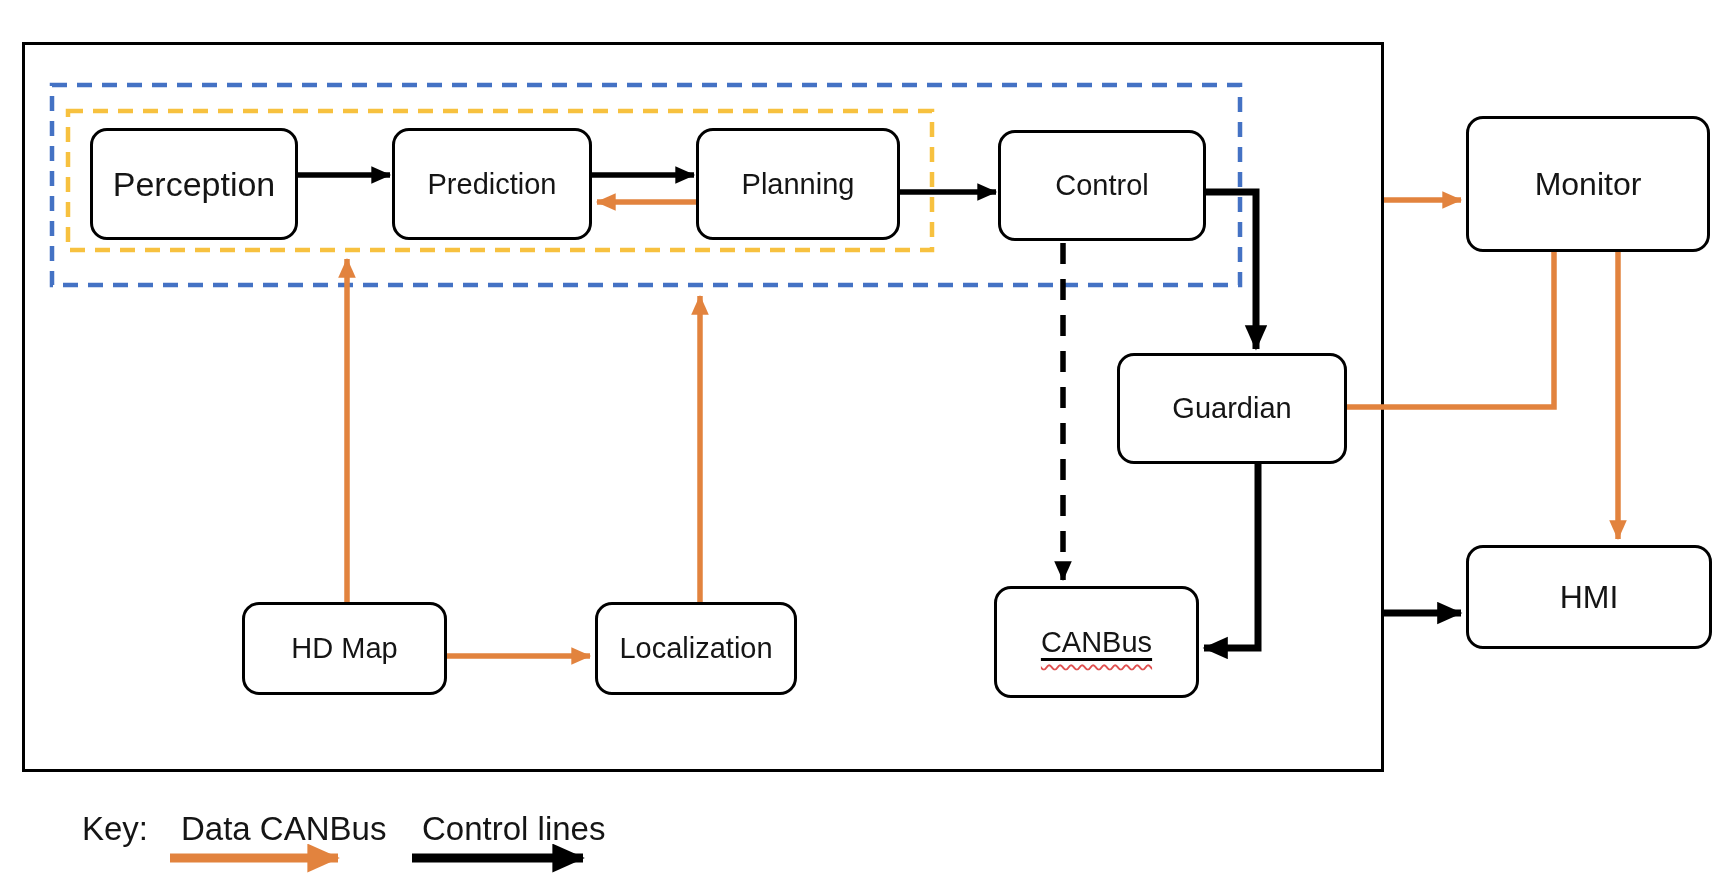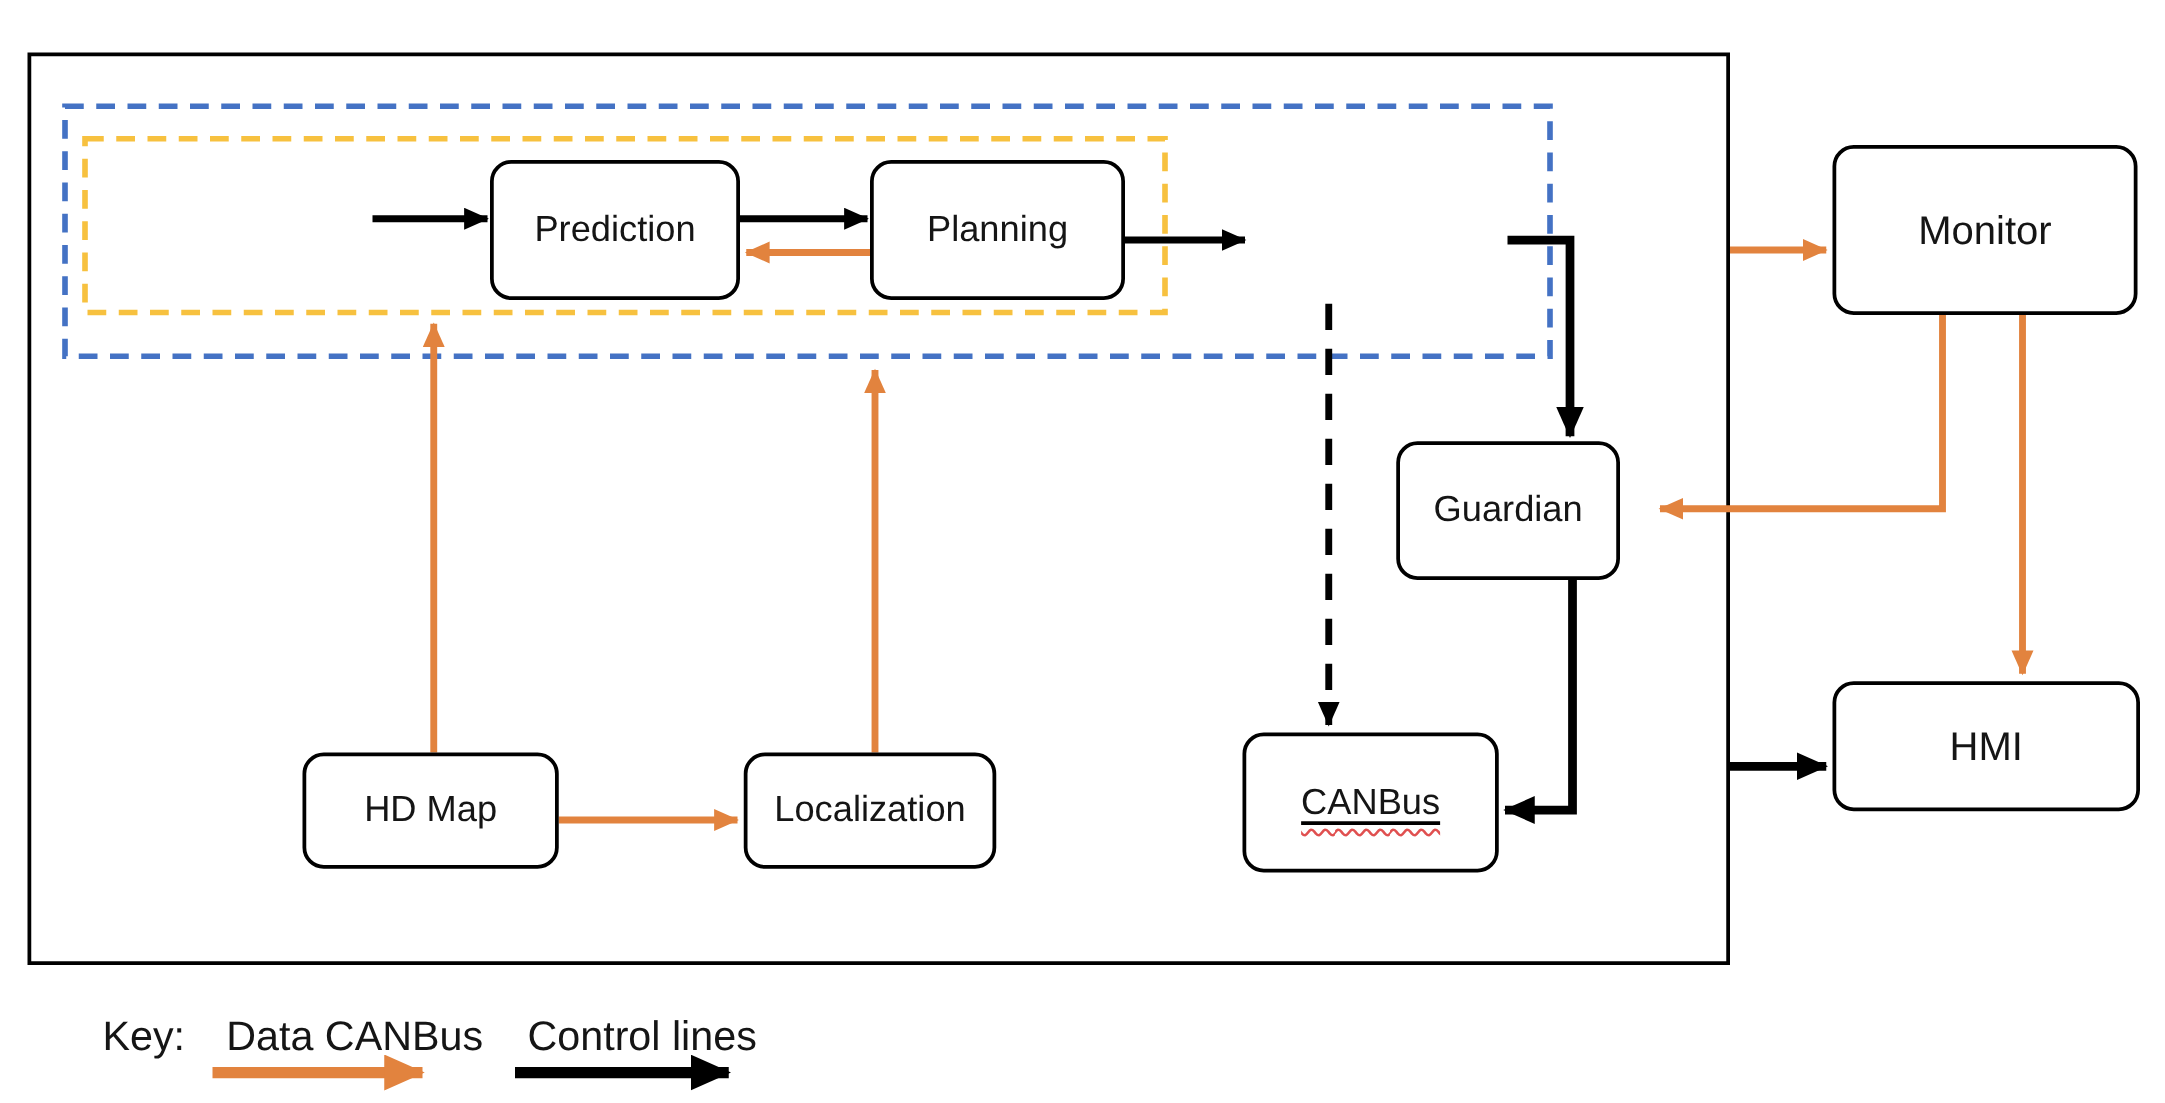--- a/index.html
+++ b/index.html
@@ -17,21 +17,21 @@
   .node span{white-space:nowrap;line-height:1;}
   .fs-lg{font-size:34px;}
   .fs-md{font-size:32px;}
   .fs-rg{font-size:29px;}
   
   #n-perception{left:90px;top:128px;width:208px;height:112px;}
   #n-prediction{left:392px;top:128px;width:200px;height:112px;}
   #n-planning{left:696px;top:128px;width:204px;height:112px;}
   #n-control{left:998px;top:130px;width:208px;height:111px;}
   #n-monitor{left:1466px;top:116px;width:244px;height:136px;}
-  #n-guardian{left:1117px;top:353px;width:179px;height:111px;}
+  #n-guardian{left:1117px;top:353px;width:230px;height:111px;}
   #n-hdmap{left:242px;top:602px;width:205px;height:93px;}
   #n-localization{left:595px;top:602px;width:202px;height:93px;}
   #n-canbus{left:994px;top:586px;width:205px;height:112px;}
   #n-hmi{left:1466px;top:545px;width:246px;height:104px;}
   
   .u-solid{text-decoration:underline;text-decoration-thickness:2.5px;text-underline-offset:6px;text-decoration-color:#000;}
   .u-wavy{text-decoration:underline;text-decoration-style:wavy;text-decoration-color:#e05050;text-decoration-thickness:1.5px;text-underline-offset:12px;}
   
   .key-text{position:absolute;top:810px;font-size:33px;white-space:nowrap;z-index:2;}
   #k-title{left:82px;}
@@ -71,25 +71,31 @@
     <line x1="447" y1="656" x2="590" y2="656" stroke="#E2833E" stroke-width="5.5" marker-end="url(#ah-o)"></line>
     <line x1="1384" y1="200" x2="1461" y2="200" stroke="#E2833E" stroke-width="5.5" marker-end="url(#ah-o)"></line>
     <path d="M1554,252 L1554,407 L1328,407" fill="none" stroke="#E2833E" stroke-width="5.5" marker-end="url(#ah-o)"></path>
     <line x1="1618" y1="252" x2="1618" y2="539" stroke="#E2833E" stroke-width="5.5" marker-end="url(#ah-o)"></line>
 
     <line x1="170" y1="858" x2="338" y2="858" stroke="#E2833E" stroke-width="9" marker-end="url(#ah-o)"></line>
     <line x1="412" y1="858" x2="583" y2="858" stroke="#000" stroke-width="9" marker-end="url(#ah-k)"></line>
   </svg>
 
   <div class="layer nodes">
+    <div class="node" id="n-perception">
+      <span class="fs-lg">Perception</span>
+    </div>
     <div class="node" id="n-planning">
       <span class="fs-rg">Planning</span>
     </div>
     <div class="node" id="n-prediction">
       <span class="fs-rg">Prediction</span>
+    </div>
+    <div class="node" id="n-control">
+      <span class="fs-rg">Control</span>
     </div>
     <div class="node" id="n-monitor">
       <span class="fs-md">Monitor</span>
     </div>
     <div class="node" id="n-guardian">
       <span class="fs-rg">Guardian</span>
     </div>
     <div class="node" id="n-hdmap">
       <span class="fs-rg">HD Map</span>
     </div>

